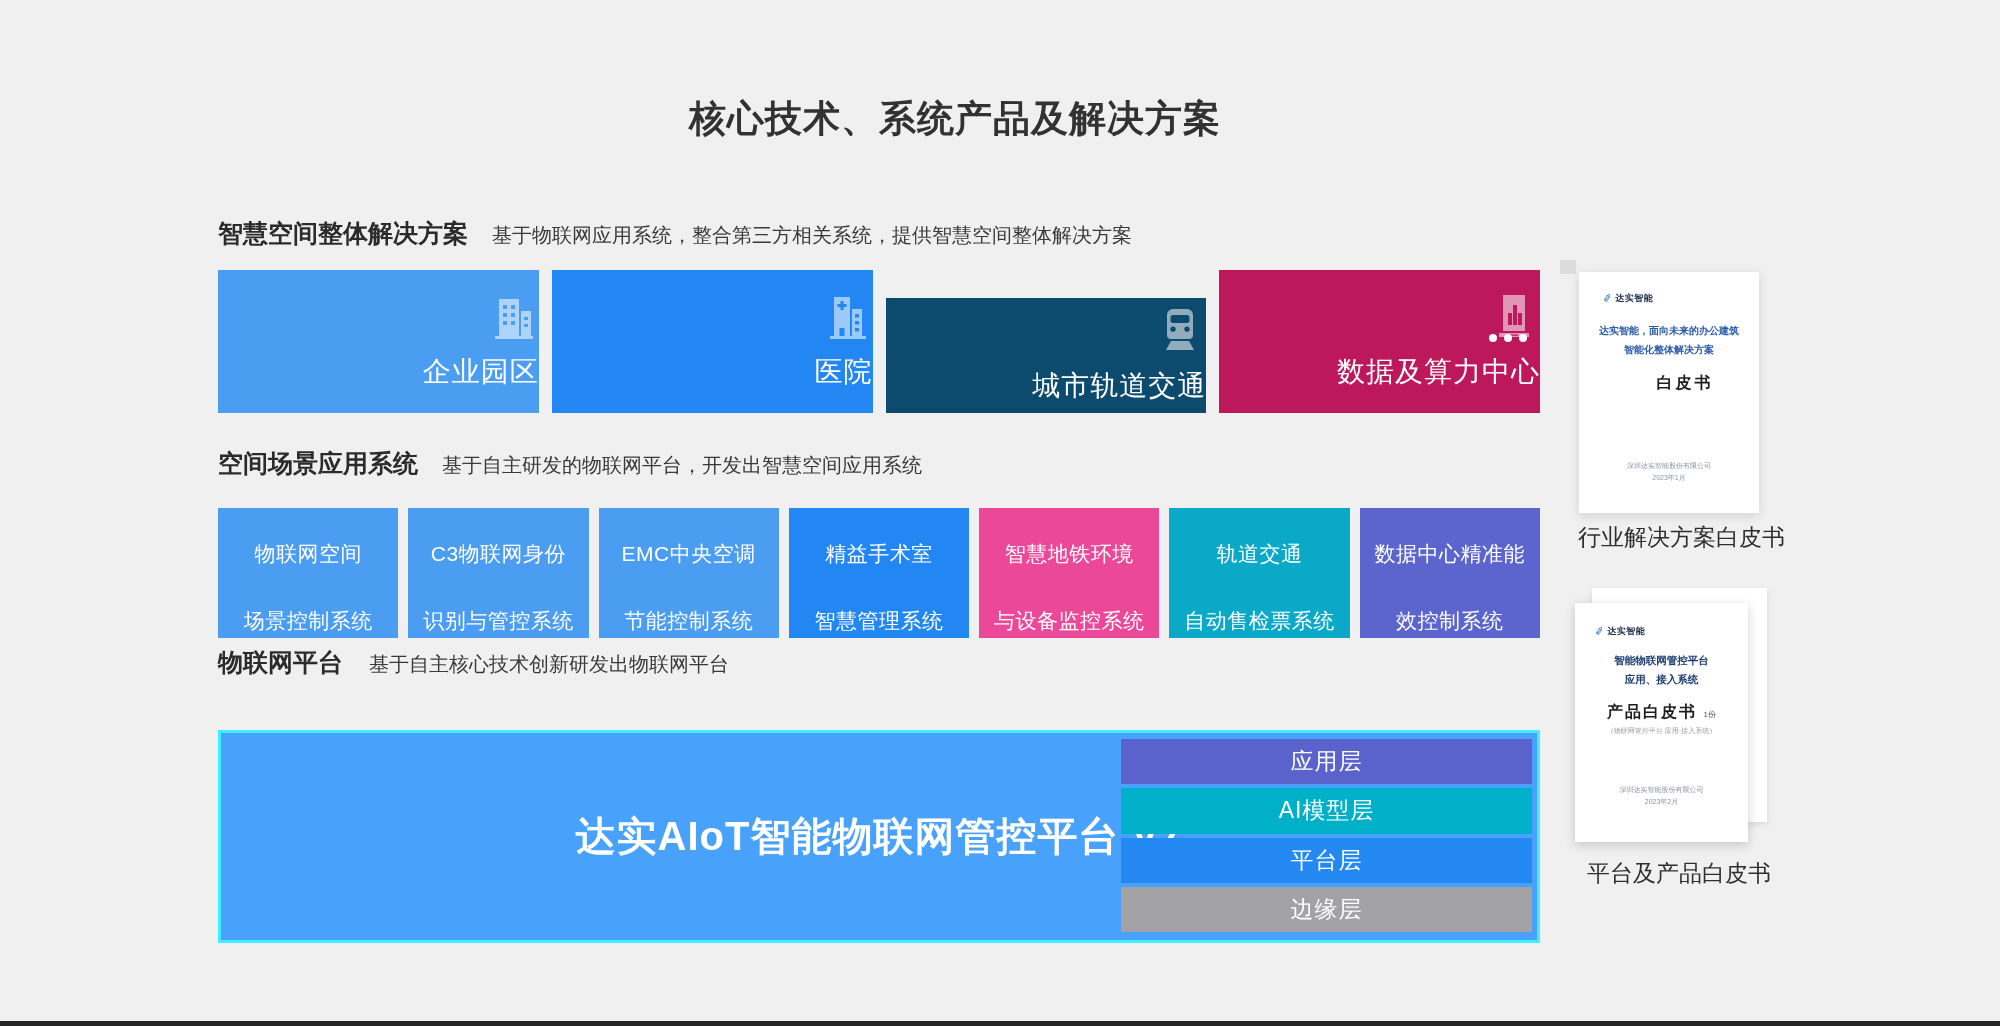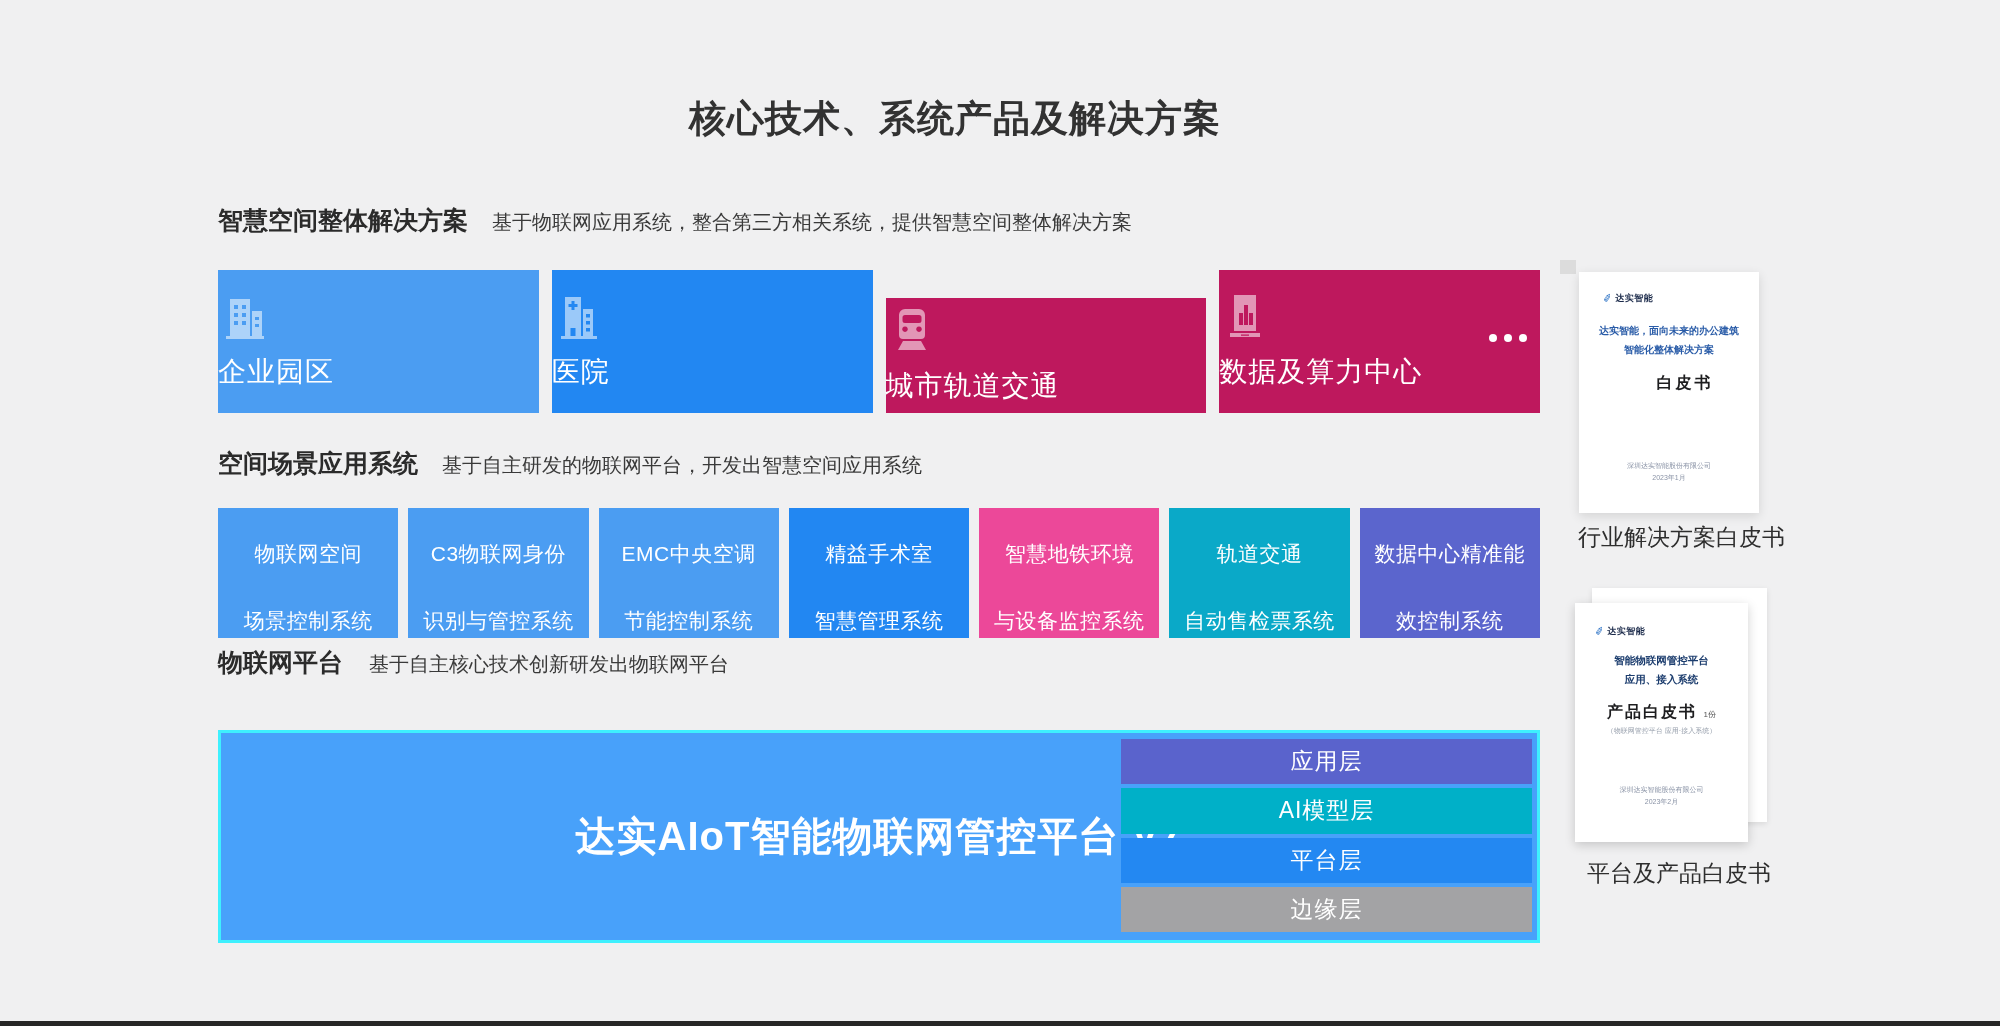--- a/index.html
+++ b/index.html
@@ -6,29 +6,29 @@
   body{font-family:"Liberation Sans","DejaVu Sans",sans-serif;}
   .canvas{position:relative;width:2000px;height:1026px;background:#f0f0f1;overflow:hidden;}
 
   .page-title{position:absolute;top:94px;left:0;width:1910px;text-align:center;
     font-size:37px;font-weight:700;color:#323232;letter-spacing:1px;}
 
   .sec-head{position:absolute;left:218px;display:flex;align-items:baseline;gap:24px;white-space:nowrap;}
   .sec-title{font-size:25px;font-weight:700;color:#2b2b2b;}
   .sec-sub{font-size:20px;font-weight:400;color:#3a3a3a;}
 
-  .head-1{top:204px;justify-content:center;}
+  .head-1{top:217px;justify-content:center;}
   .head-2{top:447px;}
   .head-3{top:646px;gap:26px;}
 
   .row{position:absolute;left:218px;width:1322px;display:flex;}
   .row-1{top:270px;height:143px;gap:13px;}
   .row-2{top:508px;height:130px;gap:10px;}
 
-  .sol-card{flex:1;display:flex;flex-direction:column;align-items:flex-start;justify-content:center;
+  .sol-card{flex:1;display:flex;flex-direction:column;align-items:flex-end;justify-content:center;
     color:#fff;position:relative;}
   .sol-icon{width:52px;height:48px;margin-bottom:12px;}
   .sol-icon svg{display:block;width:52px;height:48px;}
   .sol-label{font-size:28px;font-weight:500;letter-spacing:1px;}
 
   .more-dots{position:absolute;right:13px;top:64px;display:flex;gap:7px;}
   .more-dots i{width:8px;height:8px;border-radius:50%;background:#fff;display:block;}
 
   .sys-card{flex:1;display:flex;flex-direction:column;align-items:center;justify-content:center;
     gap:18px;color:#fff;text-align:center;}
@@ -115,21 +115,21 @@
           M31,16 h10 v27 h-10 z
           M9,43 h36 v3 h-36 z
           M19.5,8 h3 v3 h3 v3 h-3 v3 h-3 v-3 h-3 v-3 h3 z
           M18.5,35 h5 v8 h-5 z
           M34,21 h4 v3.5 h-4 z M34,28 h4 v3.5 h-4 z M34,35 h4 v3.5 h-4 z"></path>
           </svg>
       </span>
       <span class="sol-label">医院</span>
     </div>
 
-    <div class="sol-card" style="background: #be185d; margin-top: 28px;">
+    <div class="sol-card" style="background: #0c4a6e; margin-top: 28px;">
       <span class="sol-icon">
         <svg viewBox="0 0 52 48">
             <path fill="rgba(255,255,255,0.55)" fill-rule="evenodd" d="
           M19,2 h14 a6,6 0 0 1 6,6 v20 a4,4 0 0 1 -4,4 h-18 a4,4 0 0 1 -4,-4 v-20 a6,6 0 0 1 6,-6 z
           M19,8 h14 a2.5,2.5 0 0 1 2.5,2.5 v3 a2.5,2.5 0 0 1 -2.5,2.5 h-14 a2.5,2.5 0 0 1 -2.5,-2.5 v-3 a2.5,2.5 0 0 1 2.5,-2.5 z
           M19,19.4 a2.8,2.8 0 1 0 0.001,0 z
           M33,19.4 a2.8,2.8 0 1 0 0.001,0 z
           M17,34 h18 l5,9 h-28 z"></path>
           </svg>
       </span>

